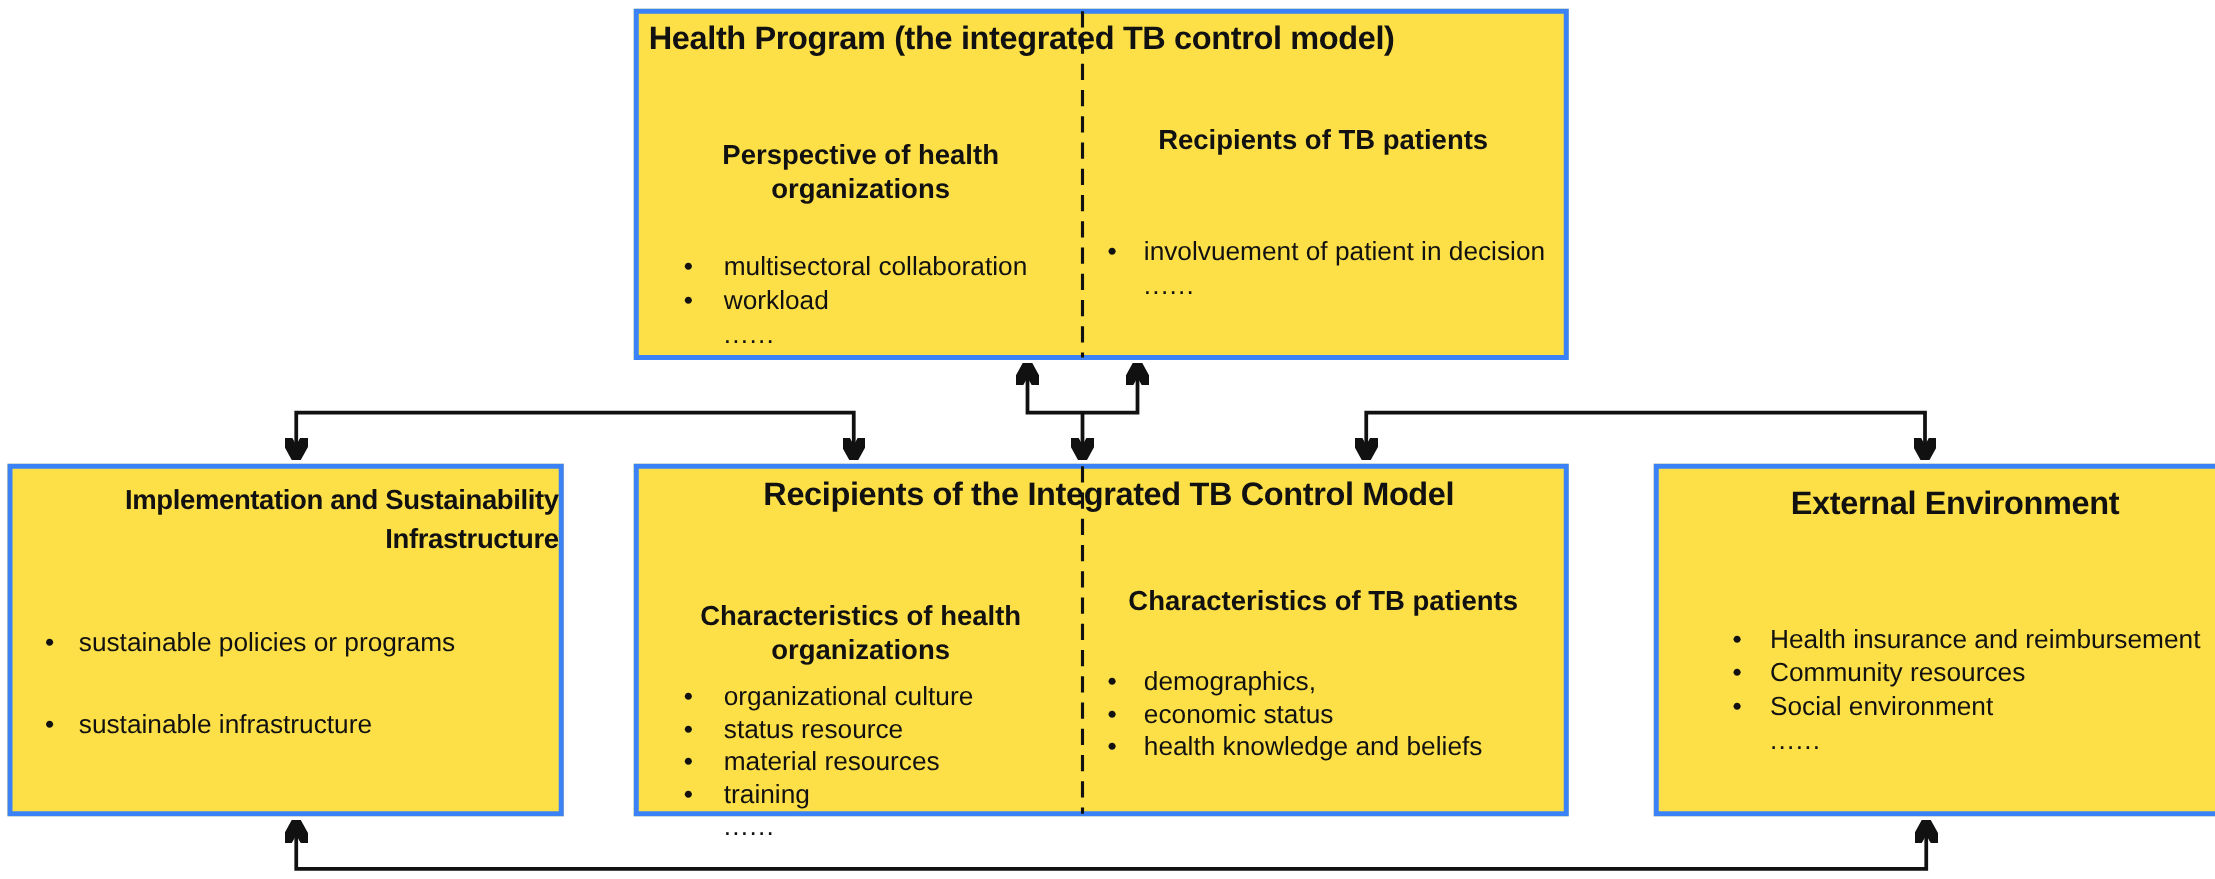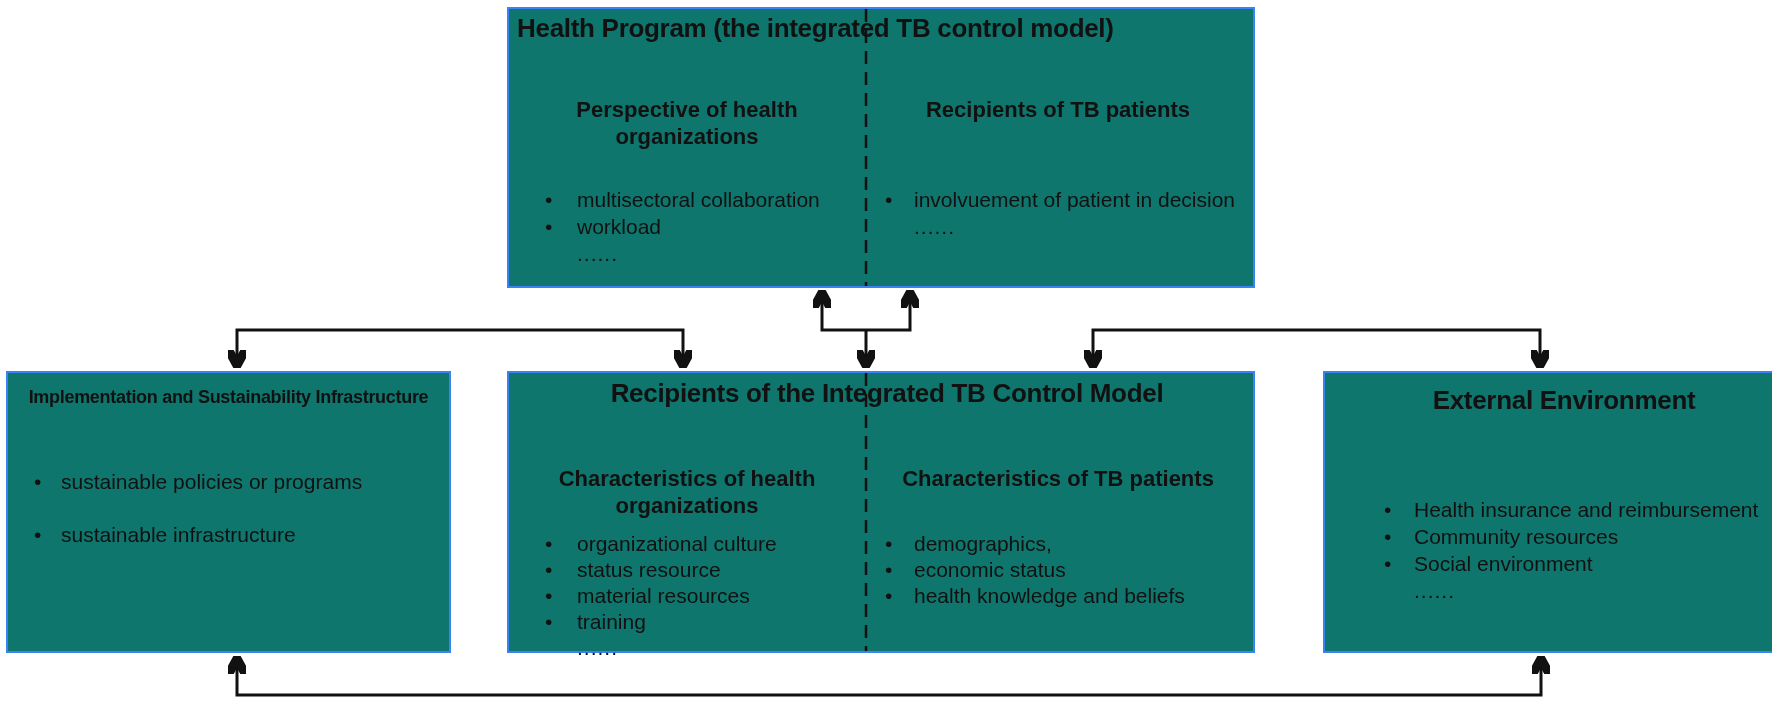--- a/index.html
+++ b/index.html
@@ -7,76 +7,76 @@
     position: relative;
     width: 1772px;
     height: 703px;
     background: #ffffff;
     font-family: "Liberation Sans", "DejaVu Sans", sans-serif;
     color: #111111;
     overflow: hidden;
   }
   .box {
     position: absolute;
-    border: 2px solid #3b82f6;
-    background: #0f766e;
+    border: 4px solid #3b82f6;
+    background: #fde047;
     box-sizing: border-box;
   }
   #top-box    { left: 507px; top: 7px;   width: 748px; height: 281px; }
   #middle-box { left: 507px; top: 371px; width: 748px; height: 282px; }
   #left-box   { left: 6px;   top: 371px; width: 445px; height: 282px; }
   #right-box  { left: 1323px;top: 371px; width: 482px; height: 282px; }
 
   .box-title {
     font-weight: 700;
     font-size: 26px;
     line-height: 34px;
     letter-spacing: -0.3px;
     white-space: nowrap;
   }
   #top-box .box-title    { margin: 2px 0 0 8px; text-align: left; }
   #middle-box .box-title { margin: 3px 0 0 12px;  text-align: center; }
-  #left-box .box-title   { margin: 9px 0 0 0;  text-align: center; white-space: normal; line-height: 31px; font-size: 18px; }
+  #left-box .box-title   { margin: 9px 0 0 0;  text-align: right; white-space: normal; line-height: 31px; font-size: 22px; }
   #right-box .box-title  { margin: 11px 0 0 0; text-align: center; line-height: 33px; }
 
   .cols { display: flex; }
   #top-box .cols    { margin-top: 51px; }
   #middle-box .cols { margin-top: 55px; }
   .col-left  { width: 356px; box-sizing: border-box; }
   .col-right { width: 386px; box-sizing: border-box; }
 
   .col-heading {
     font-weight: 700;
     font-size: 22px;
     line-height: 27px;
     text-align: center;
     height: 64px;
     box-sizing: border-box;
   }
-  .col-heading.hd-wrap .hd-inner { max-width: 320px; margin: 0 auto; }
+  .col-heading.hd-wrap .hd-inner { max-width: 320px; margin: 12px auto; }
 
   .blist { margin: 0; padding: 0; list-style: none; font-size: 21px; line-height: 27px; }
   #top-box .blist    { margin-top: 26px; }
   #middle-box .blist { margin-top: 2px;  line-height: 26px; }
   .blist li { position: relative; margin: 0; }
   .blist li.bullet::before {
     content: "\2022";
     position: absolute;
     font-size: 21px;
   }
   
   .col-left  .blist li { padding-left: 68px; padding-right: 2px; }
   .col-left  .blist li.bullet::before { left: 36px; }
   .col-right .blist li { padding-left: 49px; padding-right: 8px; }
   .col-right .blist li.bullet::before { left: 20px; }
 
   #left-box .blist { margin-top: 55px; }
   #left-box .blist li { padding-left: 53px; }
   #left-box .blist li.bullet::before { left: 26px; }
-  #left-box .blist li + li { margin-top: 26px; }
+  #left-box .blist li + li { margin-top: 38px; }
 
   #right-box .blist { margin-top: 79px; line-height: 27px; }
   #right-box .blist li { padding-left: 89px; padding-right: 4px; }
   #right-box .blist li.bullet::before { left: 59px; }
 
   .ellipsis { margin-top: 8px; letter-spacing: 1px; }
 
   #connectors { position: absolute; left: 0; top: 0; width: 1772px; height: 703px; pointer-events: none; }
   #connectors path, #connectors line { stroke: #111111; stroke-width: 3; fill: none; }
   #connectors line.dashed { stroke-width: 2.5; stroke-dasharray: 13 8; }

